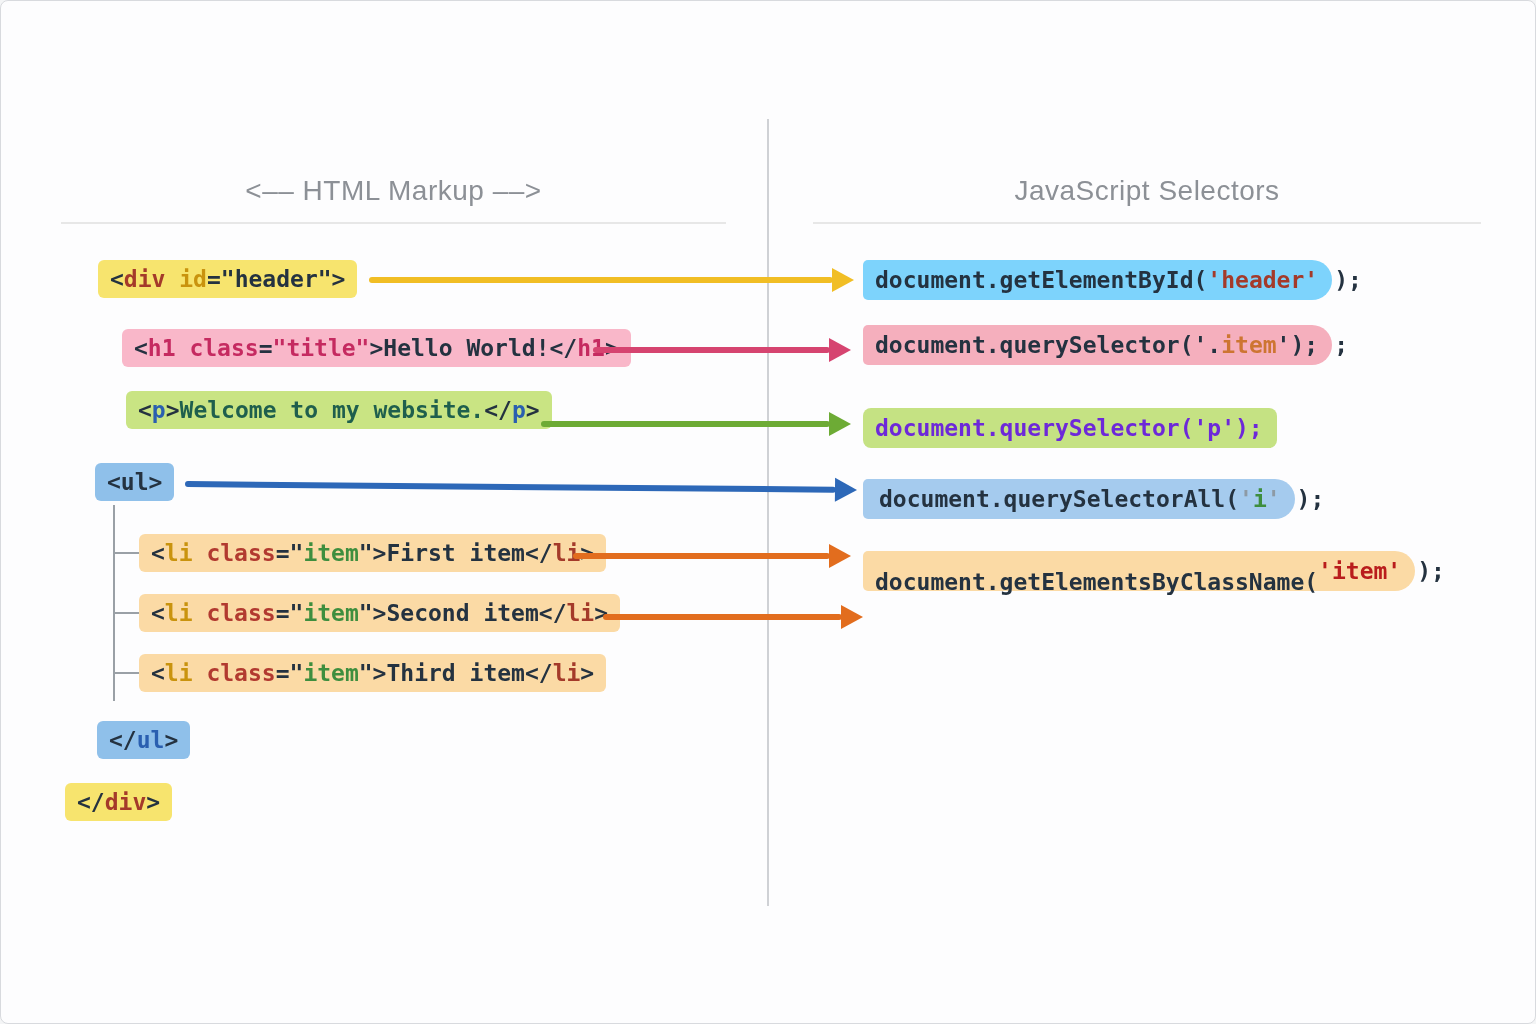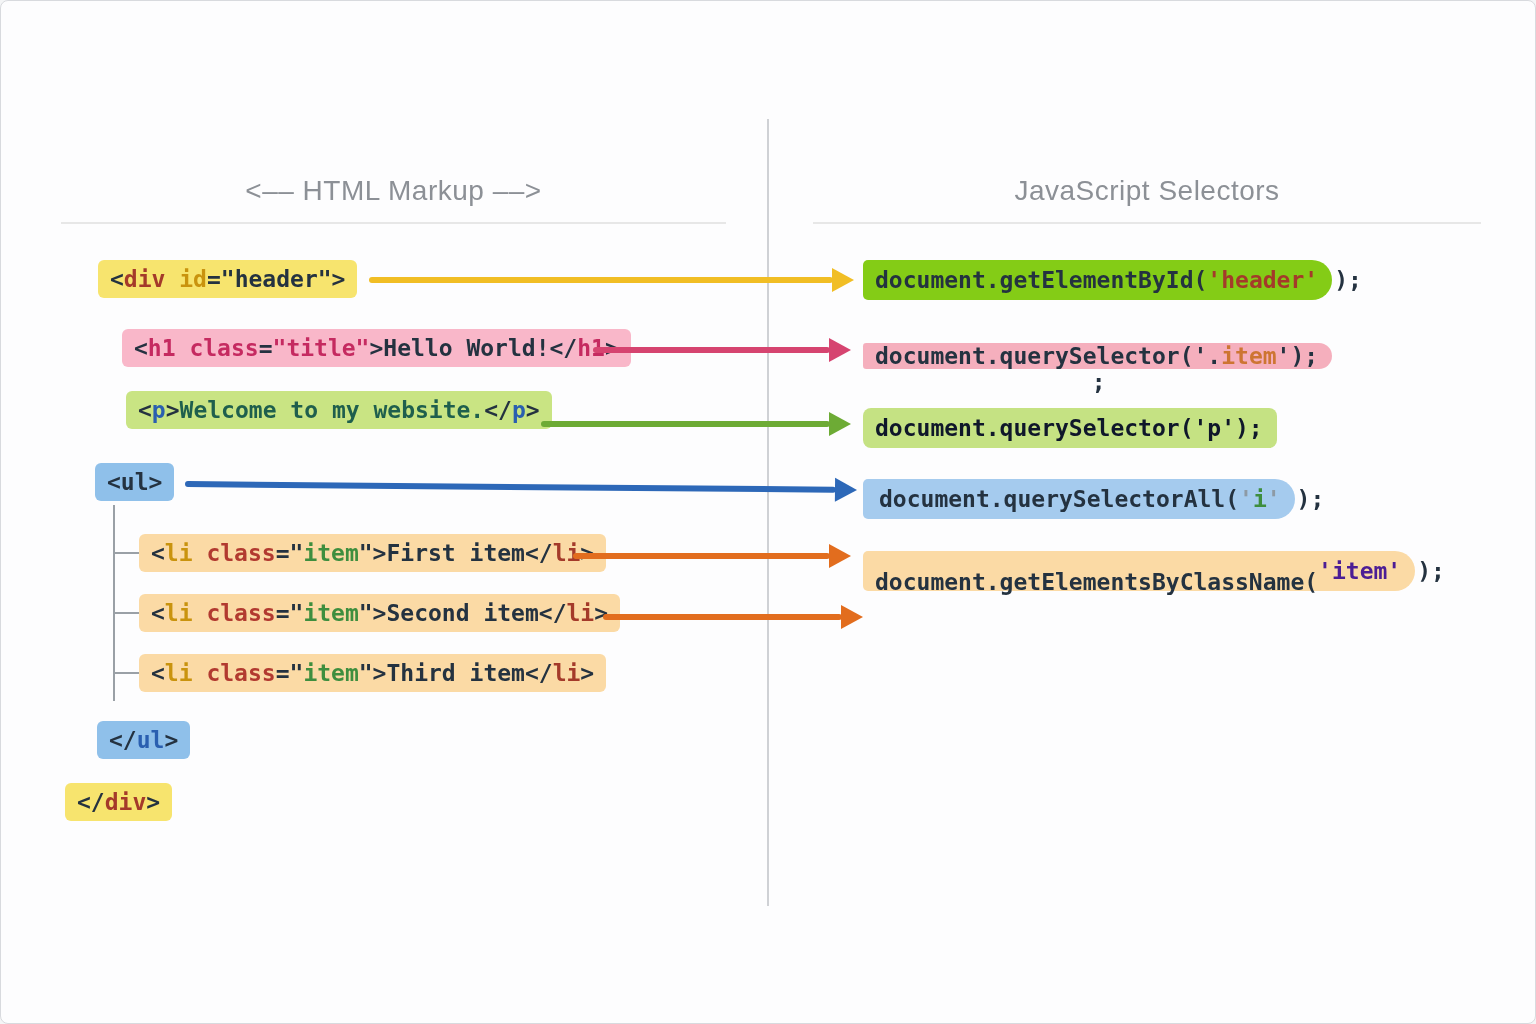--- a/index.html
+++ b/index.html
@@ -61,37 +61,37 @@
   <div class="code-box" style="left: 138px; top: 653px; background: rgb(251, 218, 165);"><span style="color: rgb(36, 50, 64);">&lt;</span><span style="color: rgb(201, 147, 14);">li</span><span style="color: rgb(36, 50, 64);"> </span><span style="color: rgb(178, 58, 48);">class</span><span style="color: rgb(36, 50, 64);">="</span><span style="color: rgb(62, 142, 62);">item</span><span style="color: rgb(36, 50, 64);">"&gt;</span><span style="color: rgb(36, 50, 64);">Third item</span><span style="color: rgb(36, 50, 64);">&lt;/</span><span style="color: rgb(164, 58, 42);">li</span><span style="color: rgb(36, 50, 64);">&gt;</span></div>
   <div class="code-box" style="left: 96px; top: 720px; background: rgb(143, 192, 234);"><span style="color: rgb(36, 50, 64);">&lt;/</span><span style="color: rgb(42, 95, 176);">ul</span><span style="color: rgb(36, 50, 64);">&gt;</span></div>
   <div class="code-box" style="left: 64px; top: 782px; background: rgb(247, 228, 110);"><span style="color: rgb(36, 50, 64);">&lt;/</span><span style="color: rgb(164, 58, 42);">div</span><span style="color: rgb(36, 50, 64);">&gt;</span></div>
 
   <div class="tree-v"></div>
   <div class="tree-tick" style="top:551px;"></div>
   <div class="tree-tick" style="top:611px;"></div>
   <div class="tree-tick" style="top:671px;"></div>
 
   <div class="sel-row" style="top:259px;">
-    <span class="sel-hl" style="background: #84cc16; align-items: center;"><span style="color: rgb(36, 50, 64);">document.getElementById(</span><span style="color: rgb(164, 58, 42);">'header'</span></span>
+    <span class="sel-hl" style="background: #7dd3fc; align-items: center;"><span style="color: rgb(36, 50, 64);">document.getElementById(</span><span style="color: rgb(164, 58, 42);">'header'</span></span>
     <span class="sel-after"><span style="color: rgb(36, 50, 64);">);</span></span>
   </div>
-  <div class="sel-row" style="top:342px;flex-direction:column;">
+  <div class="sel-row" style="top:324px;">
     <span class="sel-hl" style="background: rgb(245, 175, 189);"><span style="color: rgb(36, 50, 64);">document.querySelector(</span><span style="color: rgb(36, 50, 64);">'.</span><span style="color: rgb(205, 117, 50);">item</span><span style="color: rgb(36, 50, 64);">'</span><span style="color: rgb(36, 50, 64);">);</span></span>
     <span class="sel-after"><span style="color: rgb(36, 50, 64);">;</span></span>
   </div>
   <div class="sel-row" style="top:407px;">
-    <span class="sel-hl rect" style="background: rgb(197, 226, 131);"><span style="color: #0f172a;">document.querySelector('p');</span></span>
+    <span class="sel-hl rect" style="background: rgb(197, 226, 131);"><span style="color: #6d28d9;">document.querySelector('p');</span></span>
     <span class="sel-after"></span>
   </div>
   <div class="sel-row" style="top:478px;">
     <span class="sel-hl" style="background: rgb(165, 203, 238); padding-left: 16px;"><span style="color: rgb(36, 50, 64);">document.querySelectorAll(</span><span style="color: rgb(141, 154, 165);">'</span><span style="color: rgb(62, 142, 62);">i</span><span style="color: rgb(141, 154, 165);">'</span></span>
     <span class="sel-after"><span style="color: rgb(36, 50, 64);">);</span></span>
   </div>
   <div class="sel-row" style="top:550px;">
-    <span class="sel-hl" style="background: rgb(251, 218, 165);"><span style="color: rgb(36, 50, 64); margin-top: 21px;">document.getElementsByClassName(</span><span style="color: #4c1d95;">'item'</span></span>
+    <span class="sel-hl" style="background: rgb(251, 218, 165);"><span style="color: rgb(36, 50, 64); margin-top: 21px;">document.getElementsByClassName(</span><span style="color: #b91c1c;">'item'</span></span>
     <span class="sel-after"><span style="color: rgb(36, 50, 64);">);</span></span>
   </div>
 
   <div class="arrow" style="left:368px;top:267px;width:485px;">
     <div class="arrow-line" style="background: rgb(241, 190, 37);"></div>
     <div class="arrow-head" style="border-left-color: rgb(241, 190, 37);"></div>
   </div>
   <div class="arrow" style="left:592px;top:337px;width:258px;">
     <div class="arrow-line" style="background: rgb(214, 68, 112);"></div>
     <div class="arrow-head" style="border-left-color: rgb(214, 68, 112);"></div>

